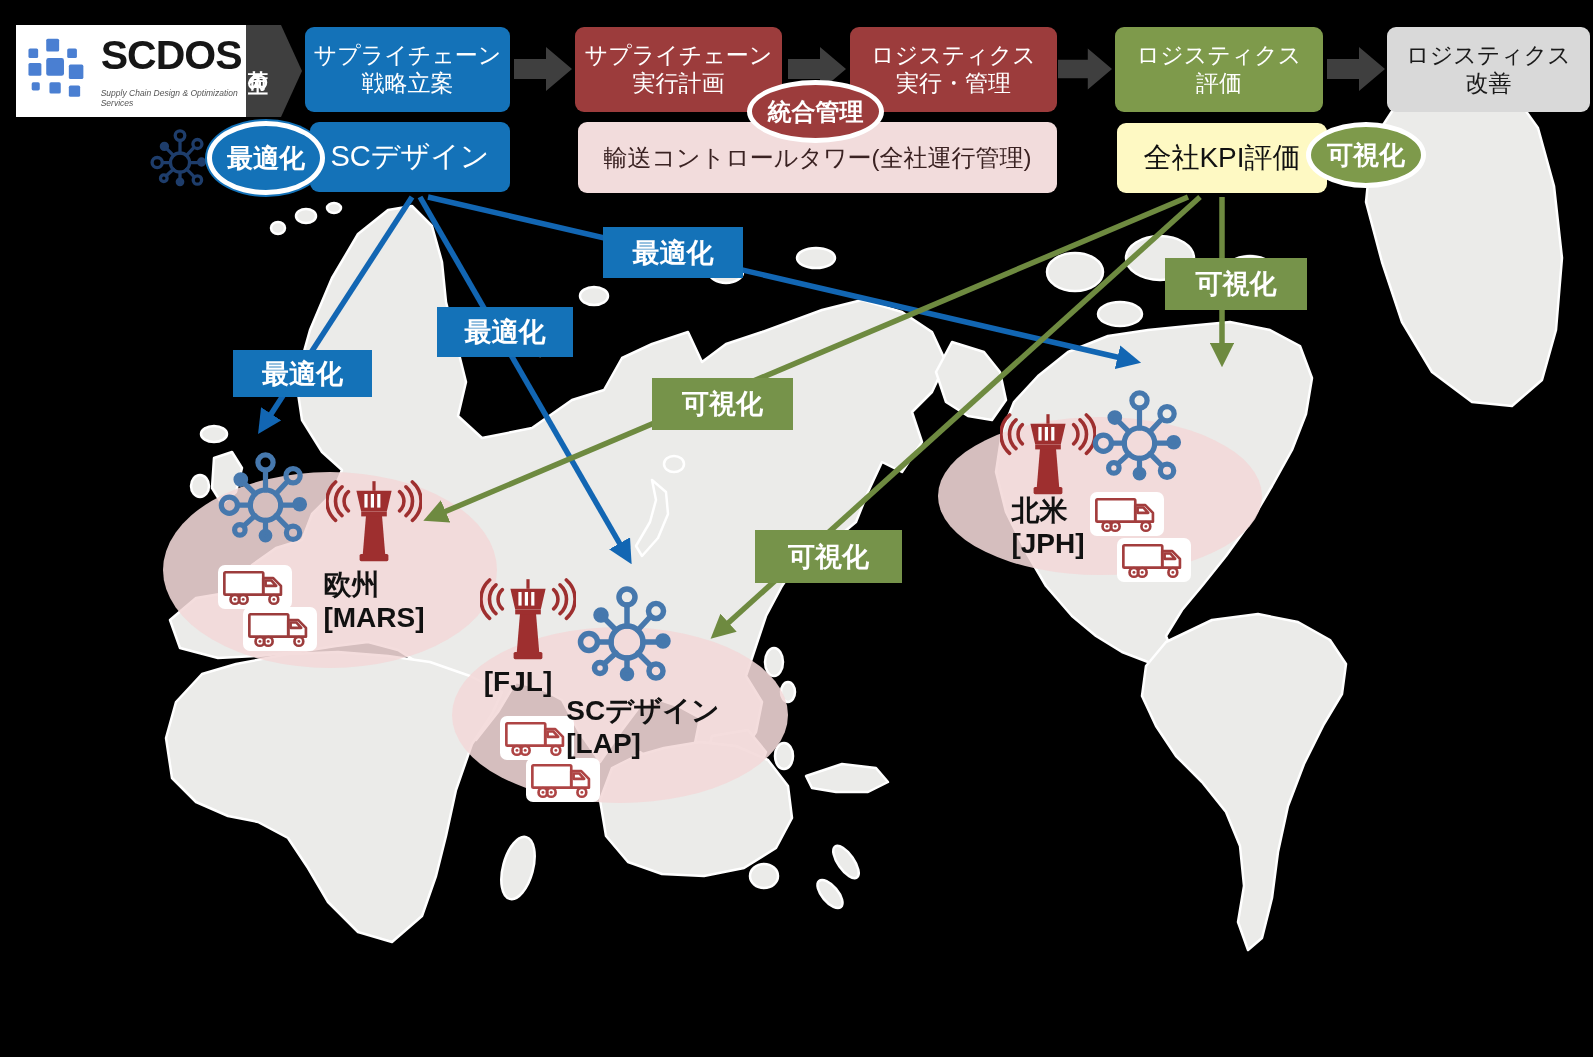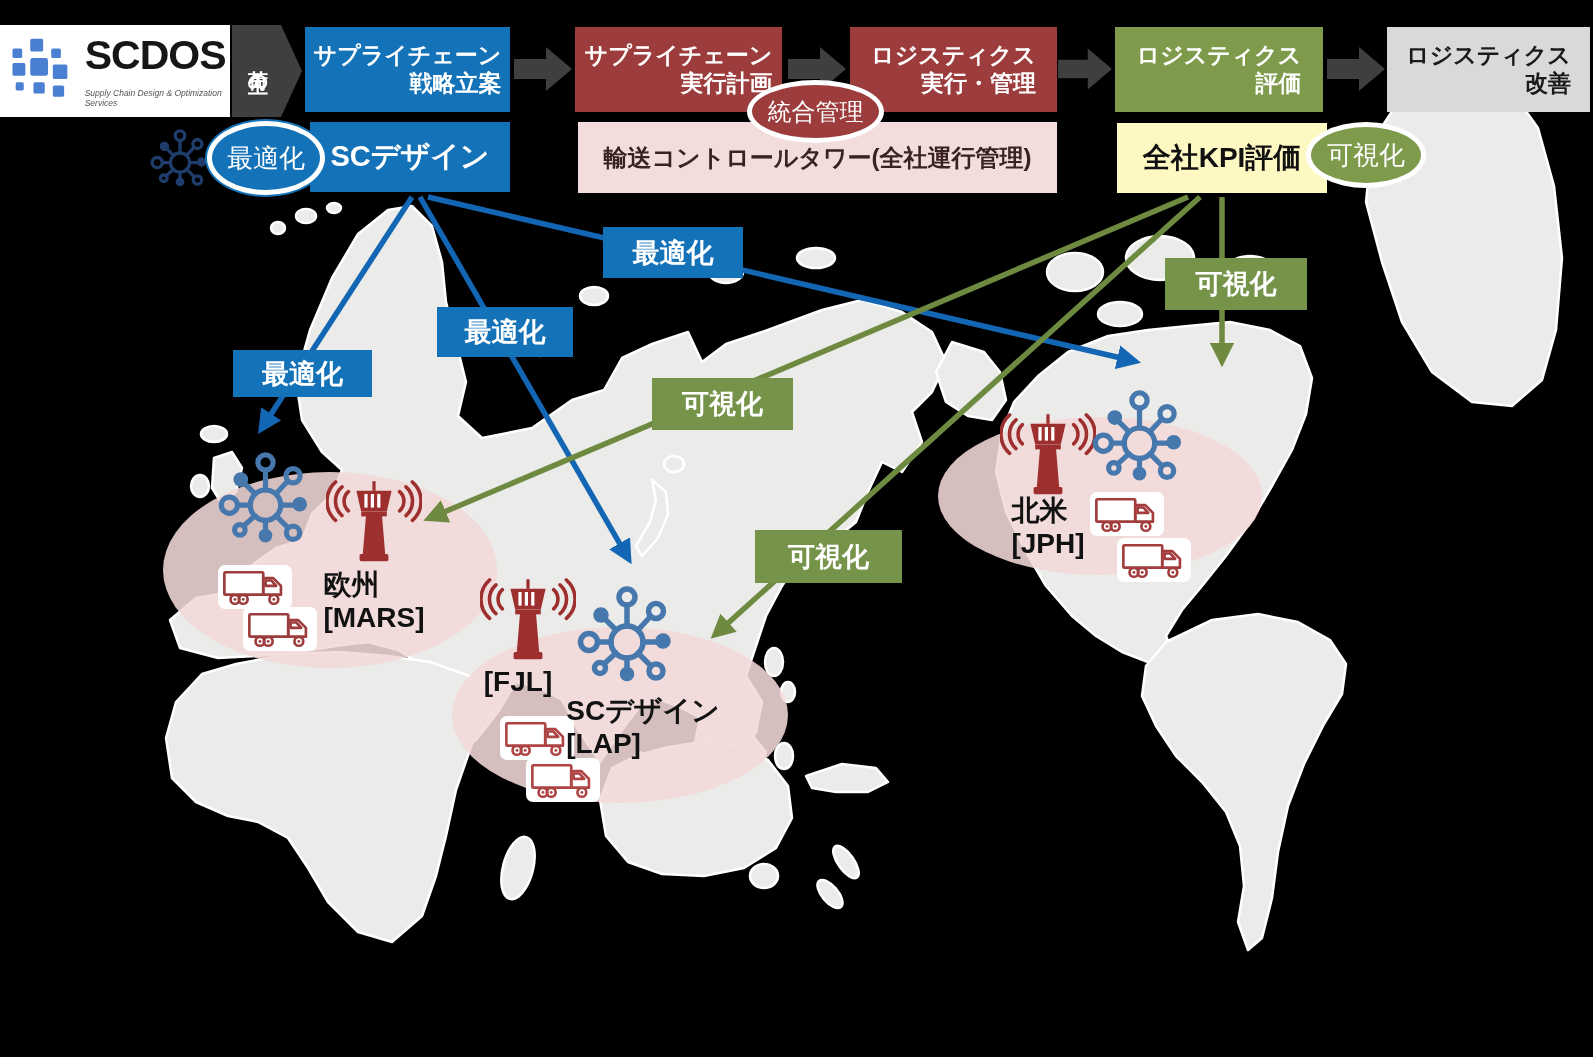--- a/index.html
+++ b/index.html
@@ -1,33 +1,33 @@
 <!DOCTYPE html>
 <html><head>
 <meta charset="utf-8">
 <style>
   html,body{margin:0;padding:0;background:#000;}
   .stage{position:relative;width:1593px;height:1057px;background:#000;overflow:hidden;
          font-family:"Liberation Sans","DejaVu Sans",sans-serif;}
   .abs{position:absolute;}
   .box{position:absolute;display:flex;align-items:center;justify-content:center;
-       text-align:right;font-weight:bold;box-sizing:border-box;}
+       text-align:center;font-weight:normal;box-sizing:border-box;border-radius:9px;}
   .two-line{white-space:pre-line;line-height:1.2;}
   .step{font-size:23px;color:#fff;z-index:20;}
   .badge{position:absolute;display:flex;align-items:center;justify-content:center;
-         border:5px solid #fff;border-radius:50%;color:#fff;font-weight:normal;
+         border:5px solid #fff;border-radius:50%;color:#fff;font-weight:bold;
          box-sizing:border-box;z-index:30;text-align:left;}
   .tag{position:absolute;display:flex;align-items:center;justify-content:center;
        color:#fff;font-weight:bold;font-size:27px;z-index:15;}
   .region-label{position:absolute;transform:translate(-50%,-50%);text-align:left;
        font-weight:bold;color:#111;font-size:28px;line-height:1.18;z-index:14;}
   .truck{position:absolute;background:#fff;border-radius:7px;padding:3px 4px;z-index:13;
        display:flex;align-items:center;justify-content:center;}
   .icon-svg{display:block;}
-  .logo{position:absolute;left:0;top:25px;width:230px;height:92px;background:#fff;
+  .logo{position:absolute;left:16px;top:25px;width:230px;height:92px;background:#fff;
         z-index:25;display:flex;align-items:center;}
   .logo-text{margin-left:6px;}
   .brand{font-size:41px;letter-spacing:-1px;color:#161616;line-height:1;}
   .brand .b1{font-weight:bold;}
   .brand .b2{font-weight:600;}
   .tagline{font-size:8.5px;color:#555;font-style:italic;margin-top:12px;}
   .pent{position:absolute;left:232px;top:25px;width:70px;height:92px;background:#3f3f3f;
         clip-path:polygon(0 0,70% 0,100% 50%,70% 100%,0 100%);z-index:22;
         display:flex;align-items:center;justify-content:center;}
   .pent span{writing-mode:vertical-rl;color:#fff;font-weight:bold;font-size:20px;

